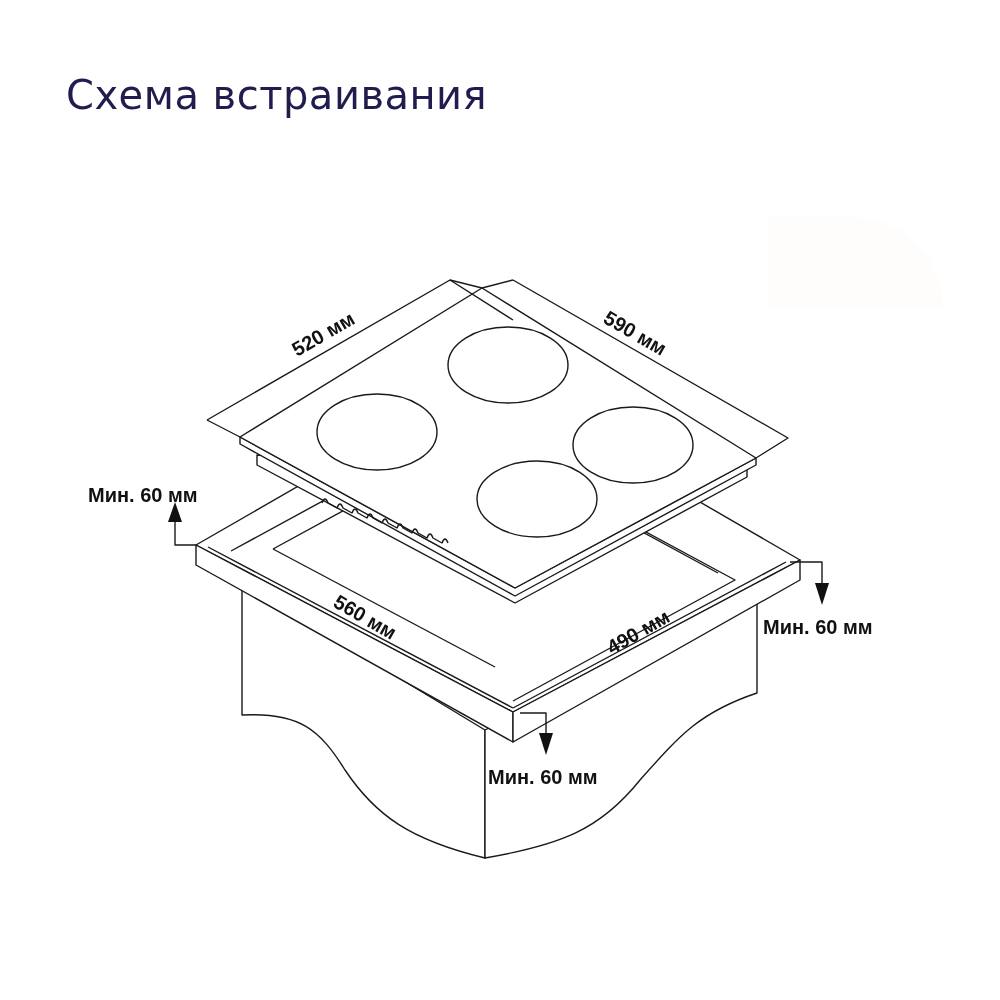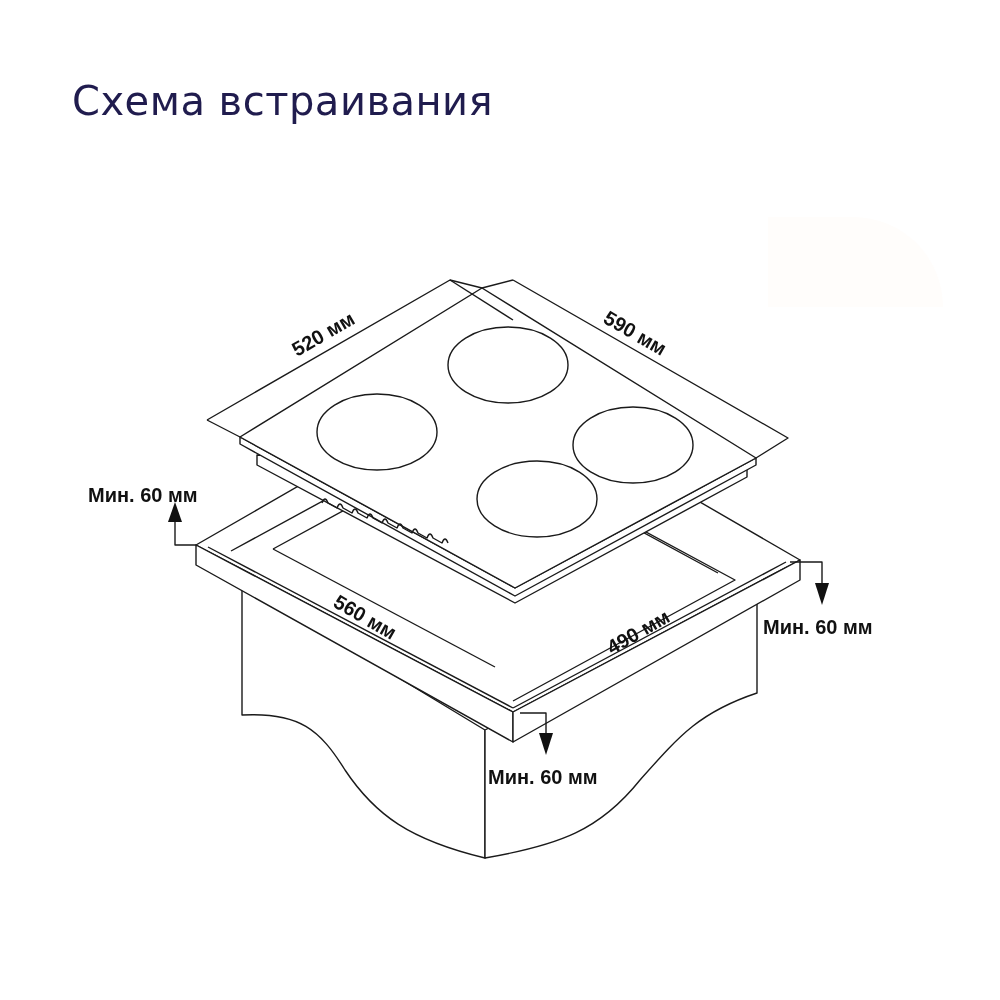--- a/index.html
+++ b/index.html
@@ -1,17 +1,17 @@
 <!DOCTYPE html>
 <html><head>
 <meta charset="utf-8">
 <style>
   html, body { margin:0; padding:0; background:#ffffff; }
   body { width:1000px; height:1000px; position:relative; overflow:hidden; font-family:"Liberation Sans", sans-serif; }
-  .title { position:absolute; left:64px; top:70px; font-family:"DejaVu Sans", sans-serif; font-size:40px; font-weight:500; color:#201c4e; letter-spacing:0.5px; margin:8px; }
+  .title { position:absolute; left:64px; top:70px; font-family:"DejaVu Sans", sans-serif; font-size:40px; font-weight:500; color:#201c4e; letter-spacing:0.5px; margin:2px; }
   .ghost { position:absolute; left:768px; top:217px; width:175px; height:90px; background:#fffdfb; border-radius:0 90px 0 0; }
   svg.diagram { position:absolute; left:0; top:0; }
   .ln { fill:none; stroke:#1a1a1a; stroke-width:1.4; stroke-linejoin:round; }
   .fillw { fill:#ffffff; }
   .lbl { font-family:"Liberation Sans", sans-serif; font-weight:700; font-size:20px; fill:#111111; }
 </style>
 </head>
 <body>
 
 <h1 class="title">Схема встраивания</h1>

